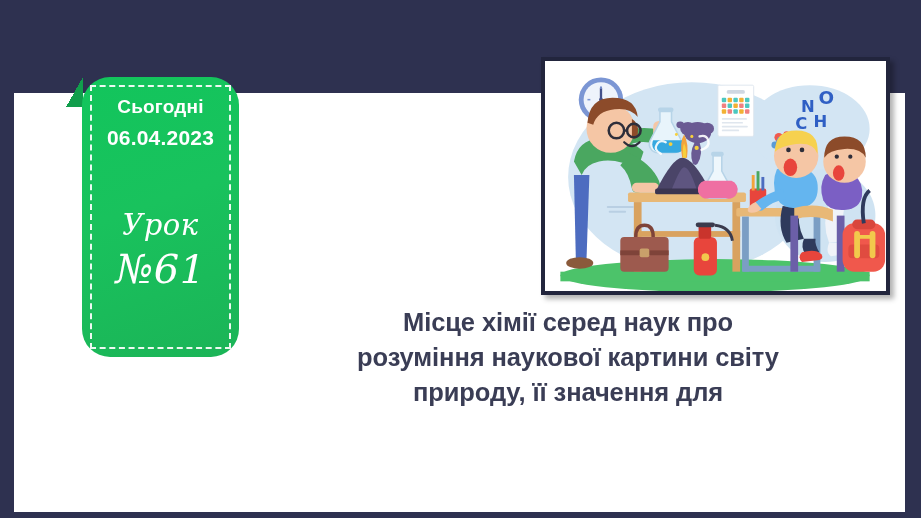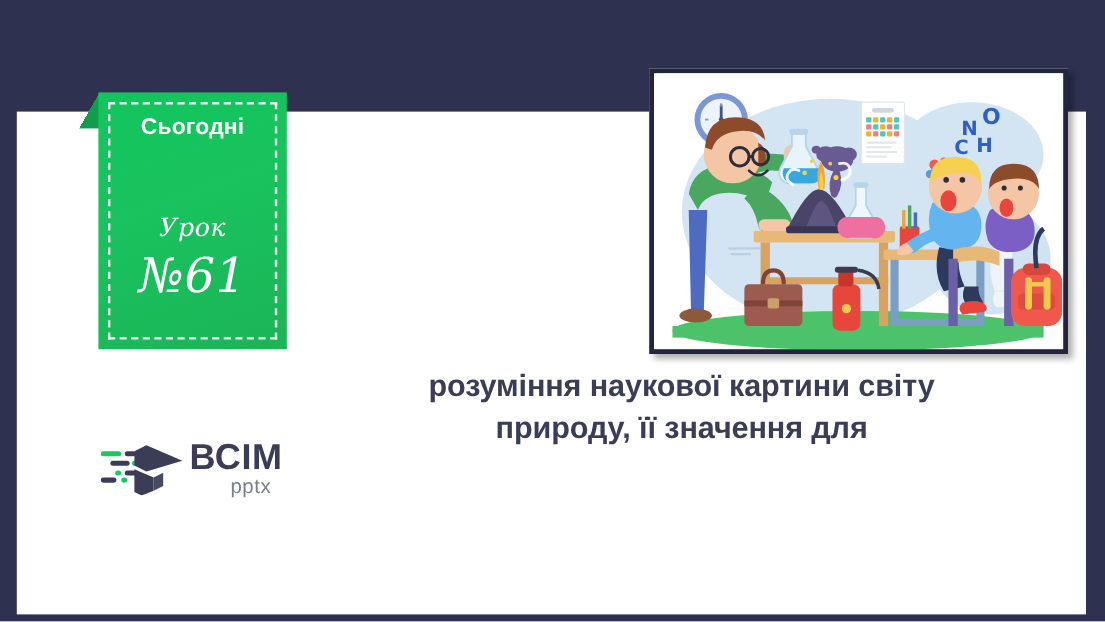--- a/index.html
+++ b/index.html
@@ -27,23 +27,24 @@
     height: 419px;
     background: #ffffff;
   }
 
   
   #date-card {
     position: absolute;
     left: 82px;
     top: 77px;
     width: 157px;
-    height: 214px;
+    height: 280px;
     background: linear-gradient(160deg, #12c55c 0%, #19c25d 45%, #1bb457 100%);
     z-index: 6;
+    border-radius: 28px;
   }
 
   #date-card .dashed {
     position: absolute;
     left: 8px;
     top: 8px;
     right: 8px;
     bottom: 8px;
     border: 2px dashed rgba(255,255,255,0.92);
   }
@@ -82,21 +83,21 @@
     font-size: 21px;
     font-weight: bold;
     letter-spacing: .2px;
     line-height: 1.2;
   }
 
   .lesson-word {
     margin-top: 60px;
     font-family: "DejaVu Serif", serif;
     font-style: italic;
-    font-size: 21px;
+    font-size: 29px;
     line-height: 1.05;
     letter-spacing: .5px;
   }
 
   .lesson-number {
     margin-top: 8px;
     font-family: "DejaVu Serif", serif;
     font-style: italic;
     font-size: 40px;
     line-height: 1.05;
@@ -168,50 +169,27 @@
 
 <div id="slide">
 
   <div id="panel"></div>
 
   <div id="fold"></div>
 
   <div id="date-card">
     <div class="card-inner">
       <div class="today-label">Сьогодні</div>
+      <div class="today-date">06.04.2023</div>
       <div class="lesson-word">Урок</div>
       <div class="lesson-number">№61</div>
     </div>
     <div class="dashed"></div>
   </div>
 
-  <div id="logo">
-    <span class="cap-wrap">
-      <svg viewBox="0 0 74 46" xmlns="http://www.w3.org/2000/svg">
-
-        <rect x="2" y="9" width="17" height="4.2" rx="2.1" fill="#17c964"></rect>
-        <rect x="22" y="9" width="9" height="4.2" rx="2.1" fill="#3a3d55"></rect>
-        <rect x="10" y="17" width="16" height="4.2" rx="2.1" fill="#3a3d55"></rect>
-        <rect x="28" y="17" width="5" height="4.2" rx="2.1" fill="#17c964"></rect>
-        <rect x="14" y="25" width="5" height="4.2" rx="2.1" fill="#17c964"></rect>
-        <rect x="22" y="25" width="11" height="4.2" rx="2.1" fill="#3a3d55"></rect>
-        <rect x="2" y="31" width="13" height="4.2" rx="2.1" fill="#3a3d55"></rect>
-        <rect x="19" y="31" width="5" height="4.2" rx="2.1" fill="#17c964"></rect>
-
-        <path d="M40 4 L70 17 L40 26 L30 21 L30 9 Z" fill="#3a3d55"></path>
-
-        <path d="M30 24 L46 31 L46 42 L36 46 L30 43 Z" fill="#3a3d55"></path>
-        <path d="M46 31 L54 27 L54 38 L46 42 Z" fill="#474a63"></path>
-      </svg>
-    </span>
-    <span class="logo-text">
-      <span class="logo-main">ВСІМ</span>
-      <span class="logo-sub">pptx</span>
-    </span>
-  </div>
 
   <div id="illustration">
     <svg viewBox="0 0 349 238" xmlns="http://www.w3.org/2000/svg">
       <rect width="349" height="238" fill="#ffffff"></rect>
 
       <ellipse cx="150" cy="120" rx="128" ry="98" fill="#d3e5f3"></ellipse>
       <ellipse cx="272" cy="70" rx="62" ry="45" fill="#d3e5f3"></ellipse>
       <ellipse cx="288" cy="160" rx="52" ry="48" fill="#cfe3f2"></ellipse>
 
       <ellipse cx="174" cy="222" rx="160" ry="17" fill="#4cc36a"></ellipse>
@@ -377,17 +355,18 @@
       <rect x="316" y="164" width="24" height="10" rx="5" fill="#d9463c"></rect>
       <rect x="312" y="190" width="32" height="14" rx="4" fill="#e04b40"></rect>
       <rect x="318" y="176" width="6" height="28" rx="3" fill="#f2c94c"></rect>
       <rect x="334" y="176" width="6" height="28" rx="3" fill="#f2c94c"></rect>
       <rect x="320" y="180" width="16" height="4" rx="2" fill="#f2c94c"></rect>
       <path d="M328 168 q-4 -26 6 -34" stroke="#2e3a5c" stroke-width="4" fill="none"></path>
     </svg>
   </div>
 
   <div id="title">
+    <span class="line">Місце хімії серед наук про</span>
     <span class="line">розуміння наукової картини світу</span>
     <span class="line">природу, її значення для</span>
   </div>
 
 </div>
 
 </body></html>

